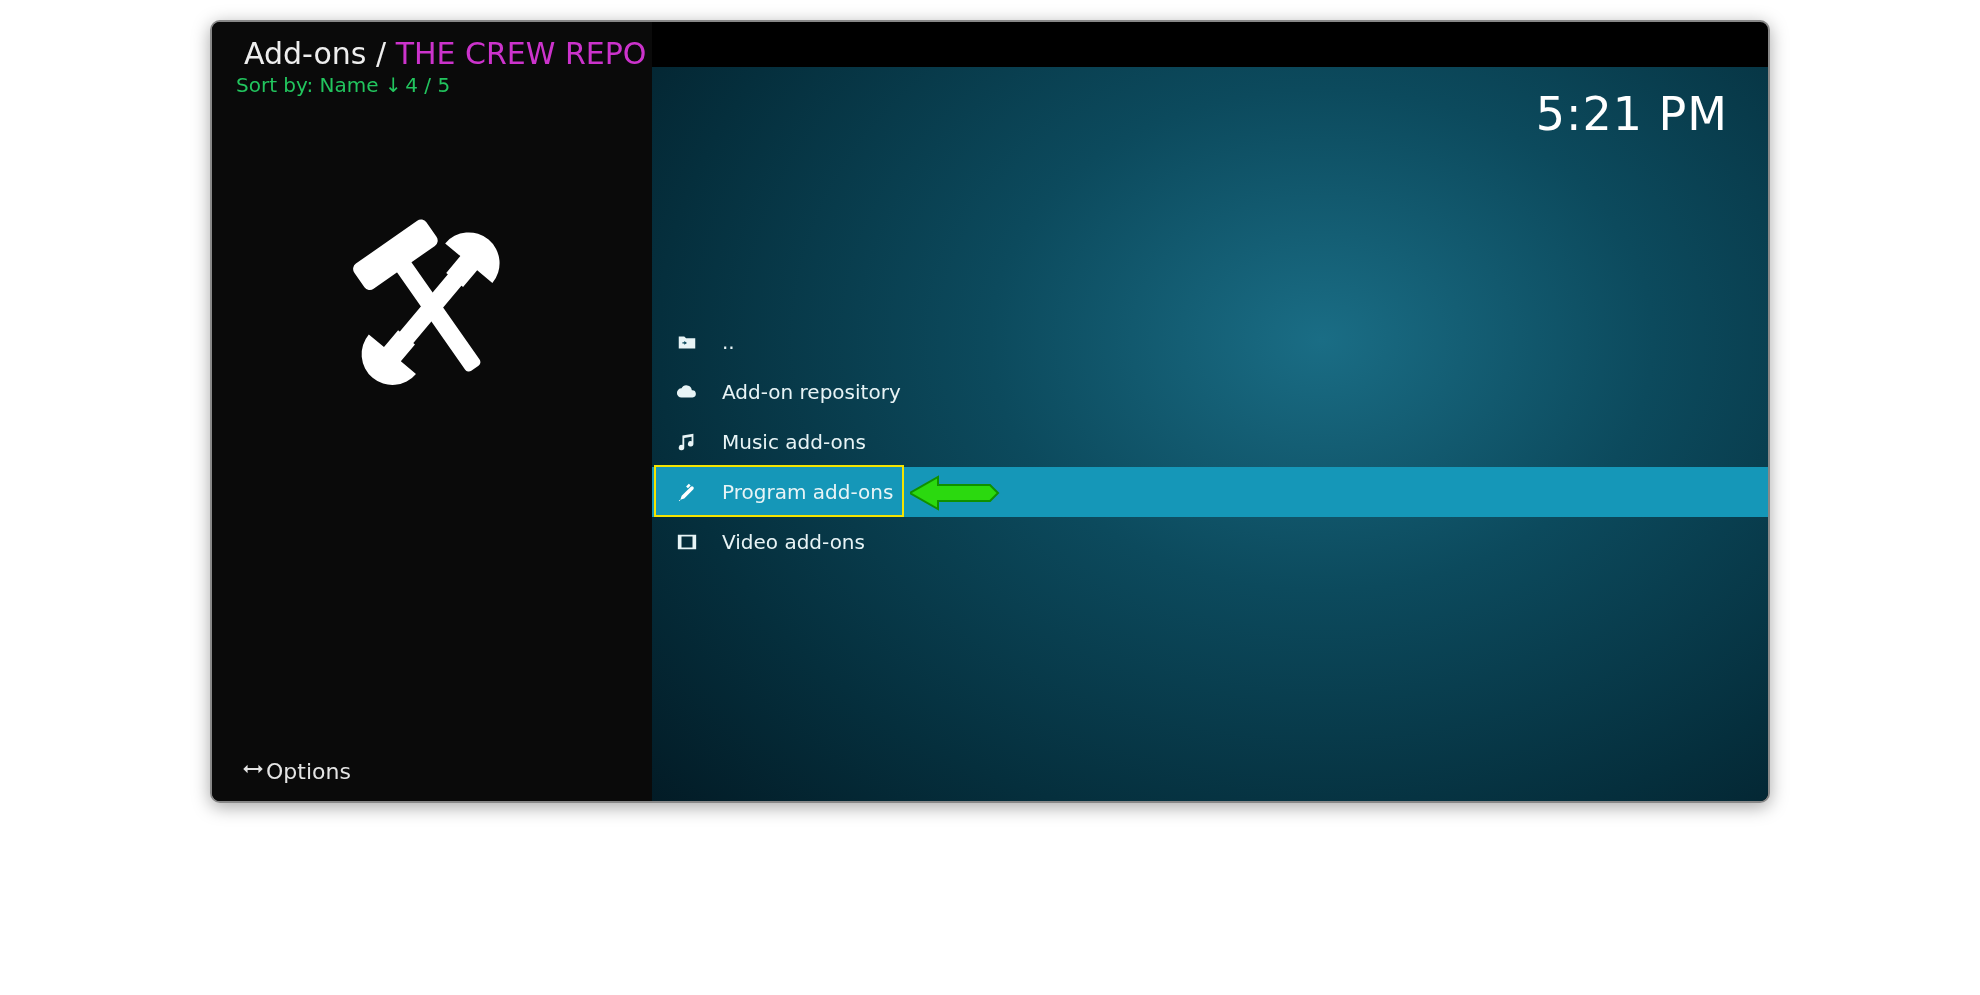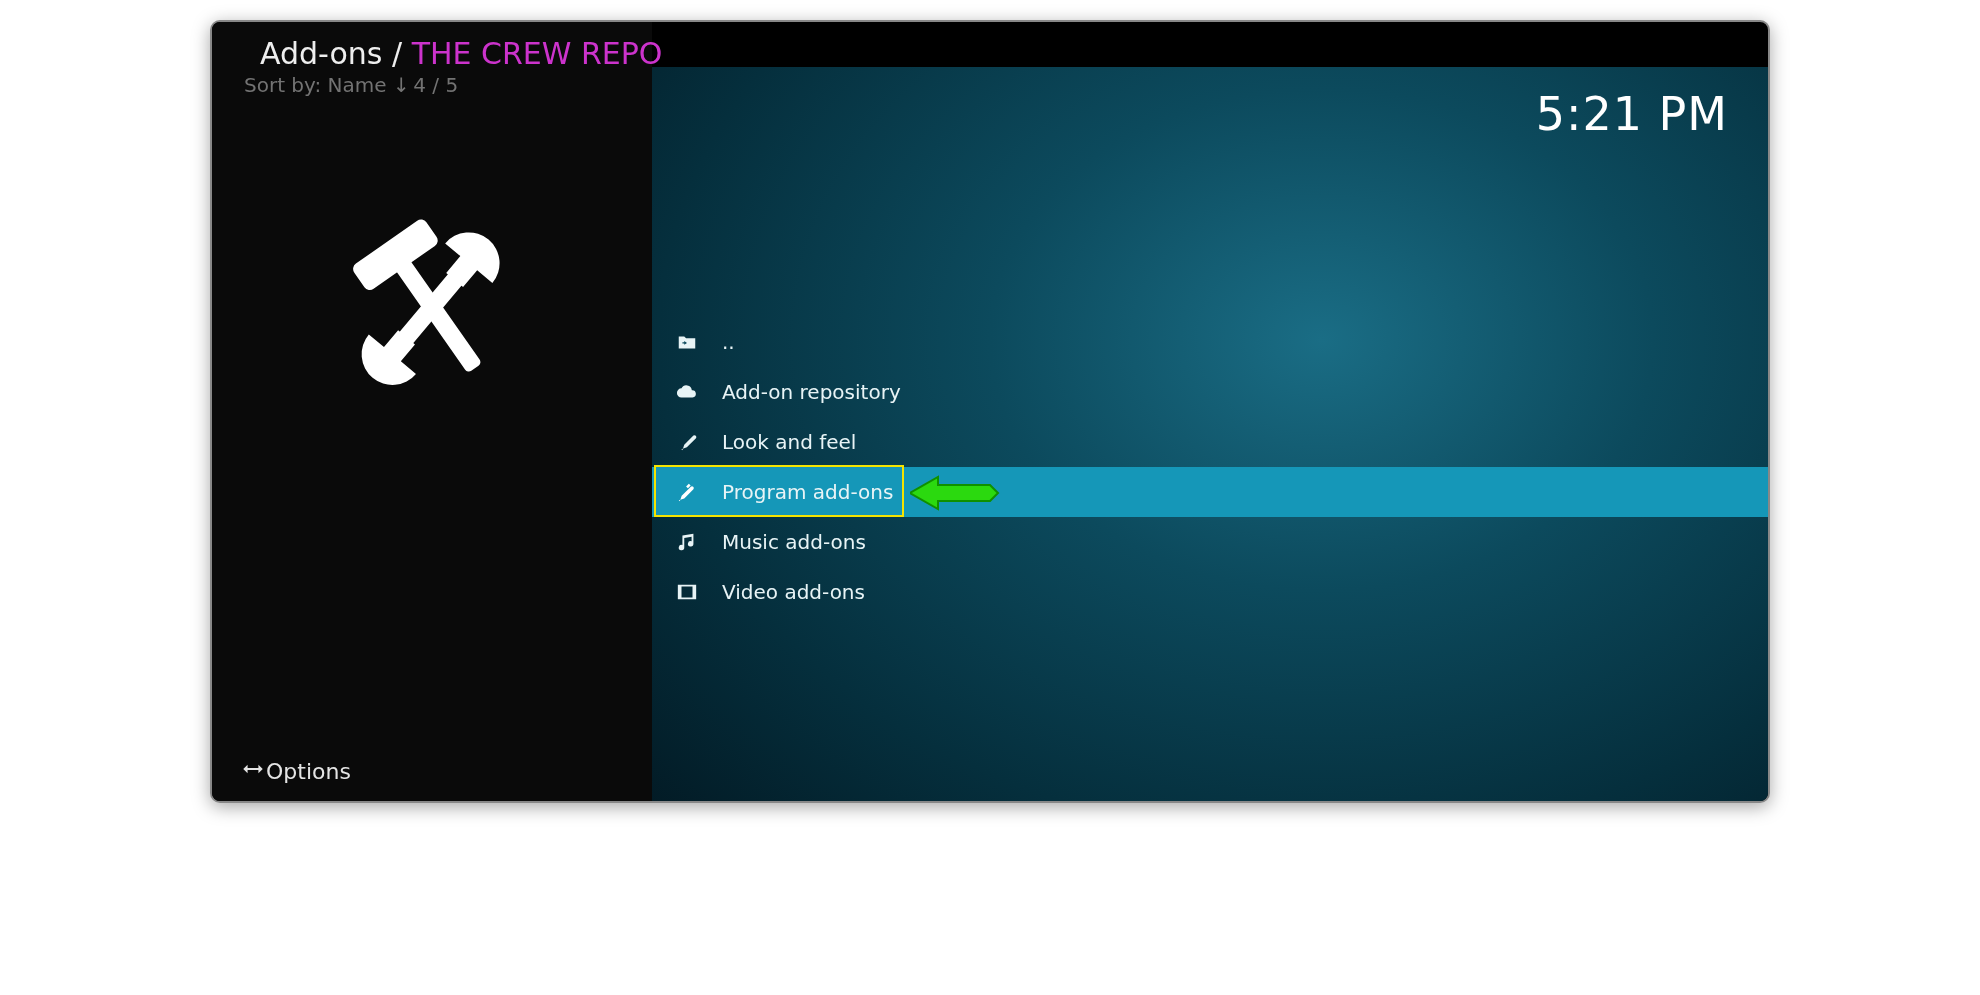--- a/index.html
+++ b/index.html
@@ -26,30 +26,30 @@
   .sidebar {
     width: 440px;
     height: 100%;
     background: #0a0a0a;
     color: #fff;
     display: flex;
     flex-direction: column;
     position: relative;
   }
   .breadcrumb {
-    padding: 14px 22px 2px 48px;
+    padding: 14px 22px 2px 32px;
     font-size: 30px;
     color: #eee;
     white-space: nowrap;
   }
   .breadcrumb .current { color: #cc33cc; }
   .sortline {
-    padding: 0 22px 0 32px;
+    padding: 0 22px 0 24px;
     font-size: 20px;
-    color: #737373;
+    color: #22c55e;
   }
   .sortline .arrow { display:inline-block; width:14px; text-align:center; }
   .category-icon {
     flex: 0 0 auto;
     display: flex;
     align-items: center;
     justify-content: center;
     height: 340px;
     margin-top: 40px;
   }
@@ -184,56 +184,48 @@
 
       <div class="row">
         <span class="ricon">
           <svg viewBox="0 0 24 24">
               <path d="M6 18a5 5 0 010-10 6 6 0 0111.3 2A4 4 0 0118 18H6z"></path>
             </svg>
         </span>
         <span>Add-on repository</span>
       </div>
 
-      <div class="row">
-        <span class="ricon">
-          <svg viewBox="0 0 24 24">
-              <path d="M7 21l2-6 10-10a2 2 0 012.8 2.8l-10 10-6 2 1.2 1.2z"></path>
-            </svg>
-        </span>
-        <span>Look and feel</span>
+
+      <div class="row">
+        <span class="ricon">
+          <svg viewBox="0 0 24 24">
+              <path d="M9 18a3 3 0 11-2-2.83V5l12-2v11a3 3 0 11-2-2.83V6.2L9 7.7V18z"></path>
+            </svg>
+        </span>
+        <span>Music add-ons</span>
       </div>
 
       <div class="row selected">
         <span class="ricon">
           <svg viewBox="0 0 24 24">
               <path d="M3 21l6-2 10-10a2 2 0 00-2.8-2.8l-10 10-2 6zM14 3l2 2-3 3-2-2 3-3z"></path>
             </svg>
         </span>
         <span>Program add-ons</span>
         <div class="highlight-box"></div>
         <div class="annot-arrow">
           <svg viewBox="0 0 90 40">
             <polygon points="0,20 28,4 28,12 80,12 88,20 80,28 28,28 28,36" fill="#2bd90f" stroke="#109000" stroke-width="2"></polygon>
           </svg>
         </div>
       </div>
 
       <div class="row">
         <span class="ricon">
           <svg viewBox="0 0 24 24">
-              <path d="M9 18a3 3 0 11-2-2.83V5l12-2v11a3 3 0 11-2-2.83V6.2L9 7.7V18z"></path>
-            </svg>
-        </span>
-        <span>Music add-ons</span>
-      </div>
-
-      <div class="row">
-        <span class="ricon">
-          <svg viewBox="0 0 24 24">
               <path d="M3 5h18v14H3z" fill="none" stroke="#e8f4f6" stroke-width="2"></path>
               <rect x="3" y="5" width="3" height="14"></rect>
               <rect x="18" y="5" width="3" height="14"></rect>
             </svg>
         </span>
         <span>Video add-ons</span>
       </div>
 
     </div>
   </div>

